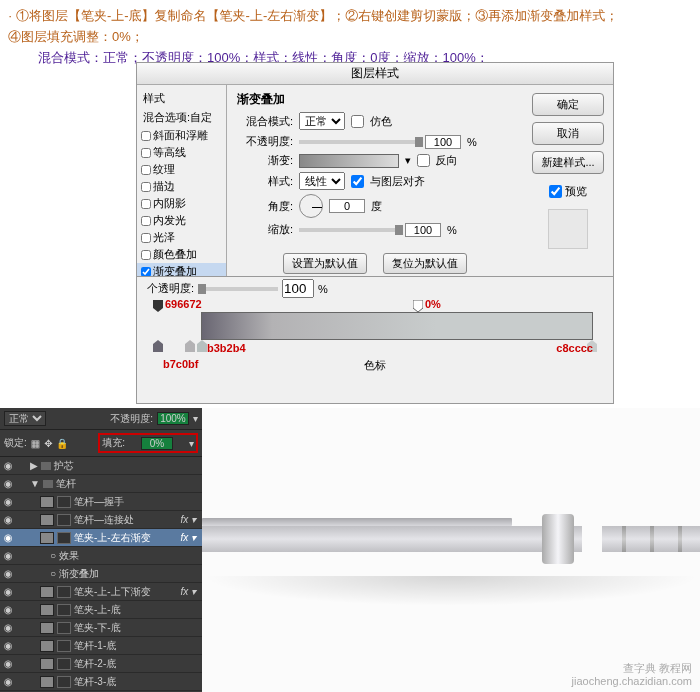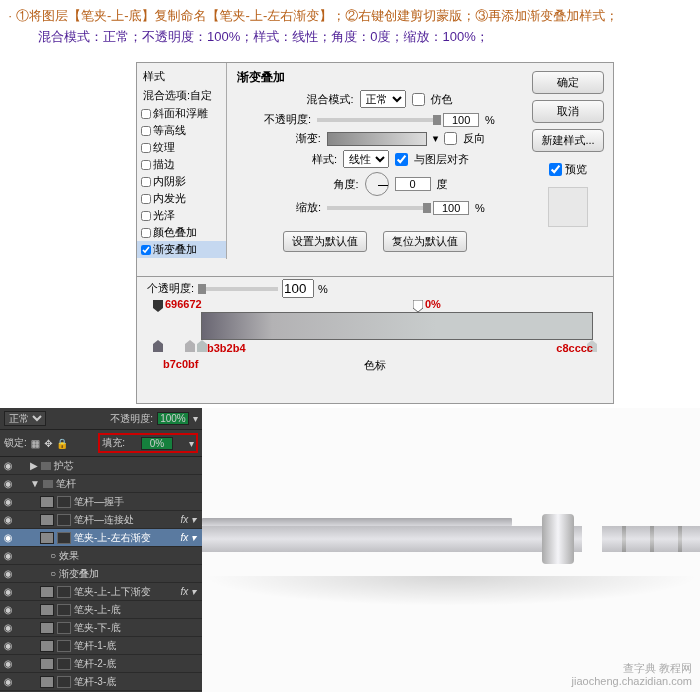--- a/index.html
+++ b/index.html
@@ -11,21 +11,21 @@
     .dialog { position: absolute; top: 62px; left: 136px; width: 478px; height: 218px; background: #f0f0f0; border: 1px solid #999; }
     .dialog-title { text-align: center; padding: 2px; background: linear-gradient(#fafafa, #e0e0e0); border-bottom: 1px solid #aaa; font-size: 12px; }
     .dialog-body { display: flex; height: calc(100% - 20px); }
     .dialog-left { width: 90px; border-right: 1px solid #aaa; padding: 4px 0; }
     .dialog-left .lbl { padding: 2px 6px; font-size: 11px; }
     .dialog-left .sub { padding: 1px 6px 1px 4px; font-size: 11px; display: flex; align-items: center; gap: 2px; }
     .dialog-left .sub.sel { background: #c5d8f0; }
     .dialog-left input[type=checkbox] { width: 10px; height: 10px; }
     .dialog-center { flex: 1; padding: 6px 10px; }
     .dialog-center .ttl { font-size: 12px; margin-bottom: 4px; }
-    .dialog-center .row { display: flex; align-items: center; gap: 6px; margin: 4px 0; font-size: 11px; justify-content: center; }
+    .dialog-center .row { display: flex; align-items: center; gap: 6px; margin: 4px 0; font-size: 11px; }
     .dialog-center .rlbl { width: 56px; text-align: right; }
     .dialog-center select { font-size: 11px; padding: 1px; }
     .dialog-center input[type=text] { width: 36px; text-align: center; font-size: 11px; border: 1px solid #888; }
     .slider { height: 4px; background: #ccc; position: relative; }
     .slider::after { content: ''; position: absolute; width: 8px; height: 10px; background: #888; top: -3px; }
     .slider.w120 { width: 120px; } .slider.w120::after { left: 116px; }
     .slider.w80 { width: 80px; } .slider.w80::after { left: 0; }
     .slider.w100 { width: 100px; } .slider.w100::after { left: 96px; }
     .grad-prev { width: 100px; height: 14px; background: linear-gradient(90deg, #888, #ddd); border: 1px solid #666; }
     .angle { width: 24px; height: 24px; border: 1px solid #888; border-radius: 50%; position: relative; }
@@ -69,24 +69,26 @@
     .pen-notch { position: absolute; top: 18px; width: 4px; height: 26px; background: linear-gradient(#999, #ccc, #999); }
     .shadow { position: absolute; left: 0; top: 168px; width: 498px; height: 30px; background: radial-gradient(ellipse at 50% 0%, rgba(0,0,0,0.15), transparent 70%); }
     
     .watermark { position: absolute; right: 8px; bottom: 4px; color: #aaa; font-size: 11px; text-align: right; line-height: 1.2; }
   </style>
 </head>
 <body>
 
 <div class="instructions">
   <div>· ①将图层【笔夹-上-底】复制命名【笔夹-上-左右渐变】；②右键创建剪切蒙版；③再添加渐变叠加样式；</div>
+  <div>④图层填充调整：0%；</div>
   <div class="line2">混合模式：正常；不透明度：100%；样式：线性；角度：0度；缩放：100%；</div>
 </div>
 
 <div class="dialog">
+  <div class="dialog-title">图层样式</div>
   <div class="dialog-body">
     <div class="dialog-left">
       <div class="lbl">样式</div>
       <div class="lbl">混合选项:自定</div>
       <div id="style-items">
           <div class="sub">
             <input type="checkbox" style="">
             <span>斜面和浮雕</span>
           </div>
           <div class="sub">

